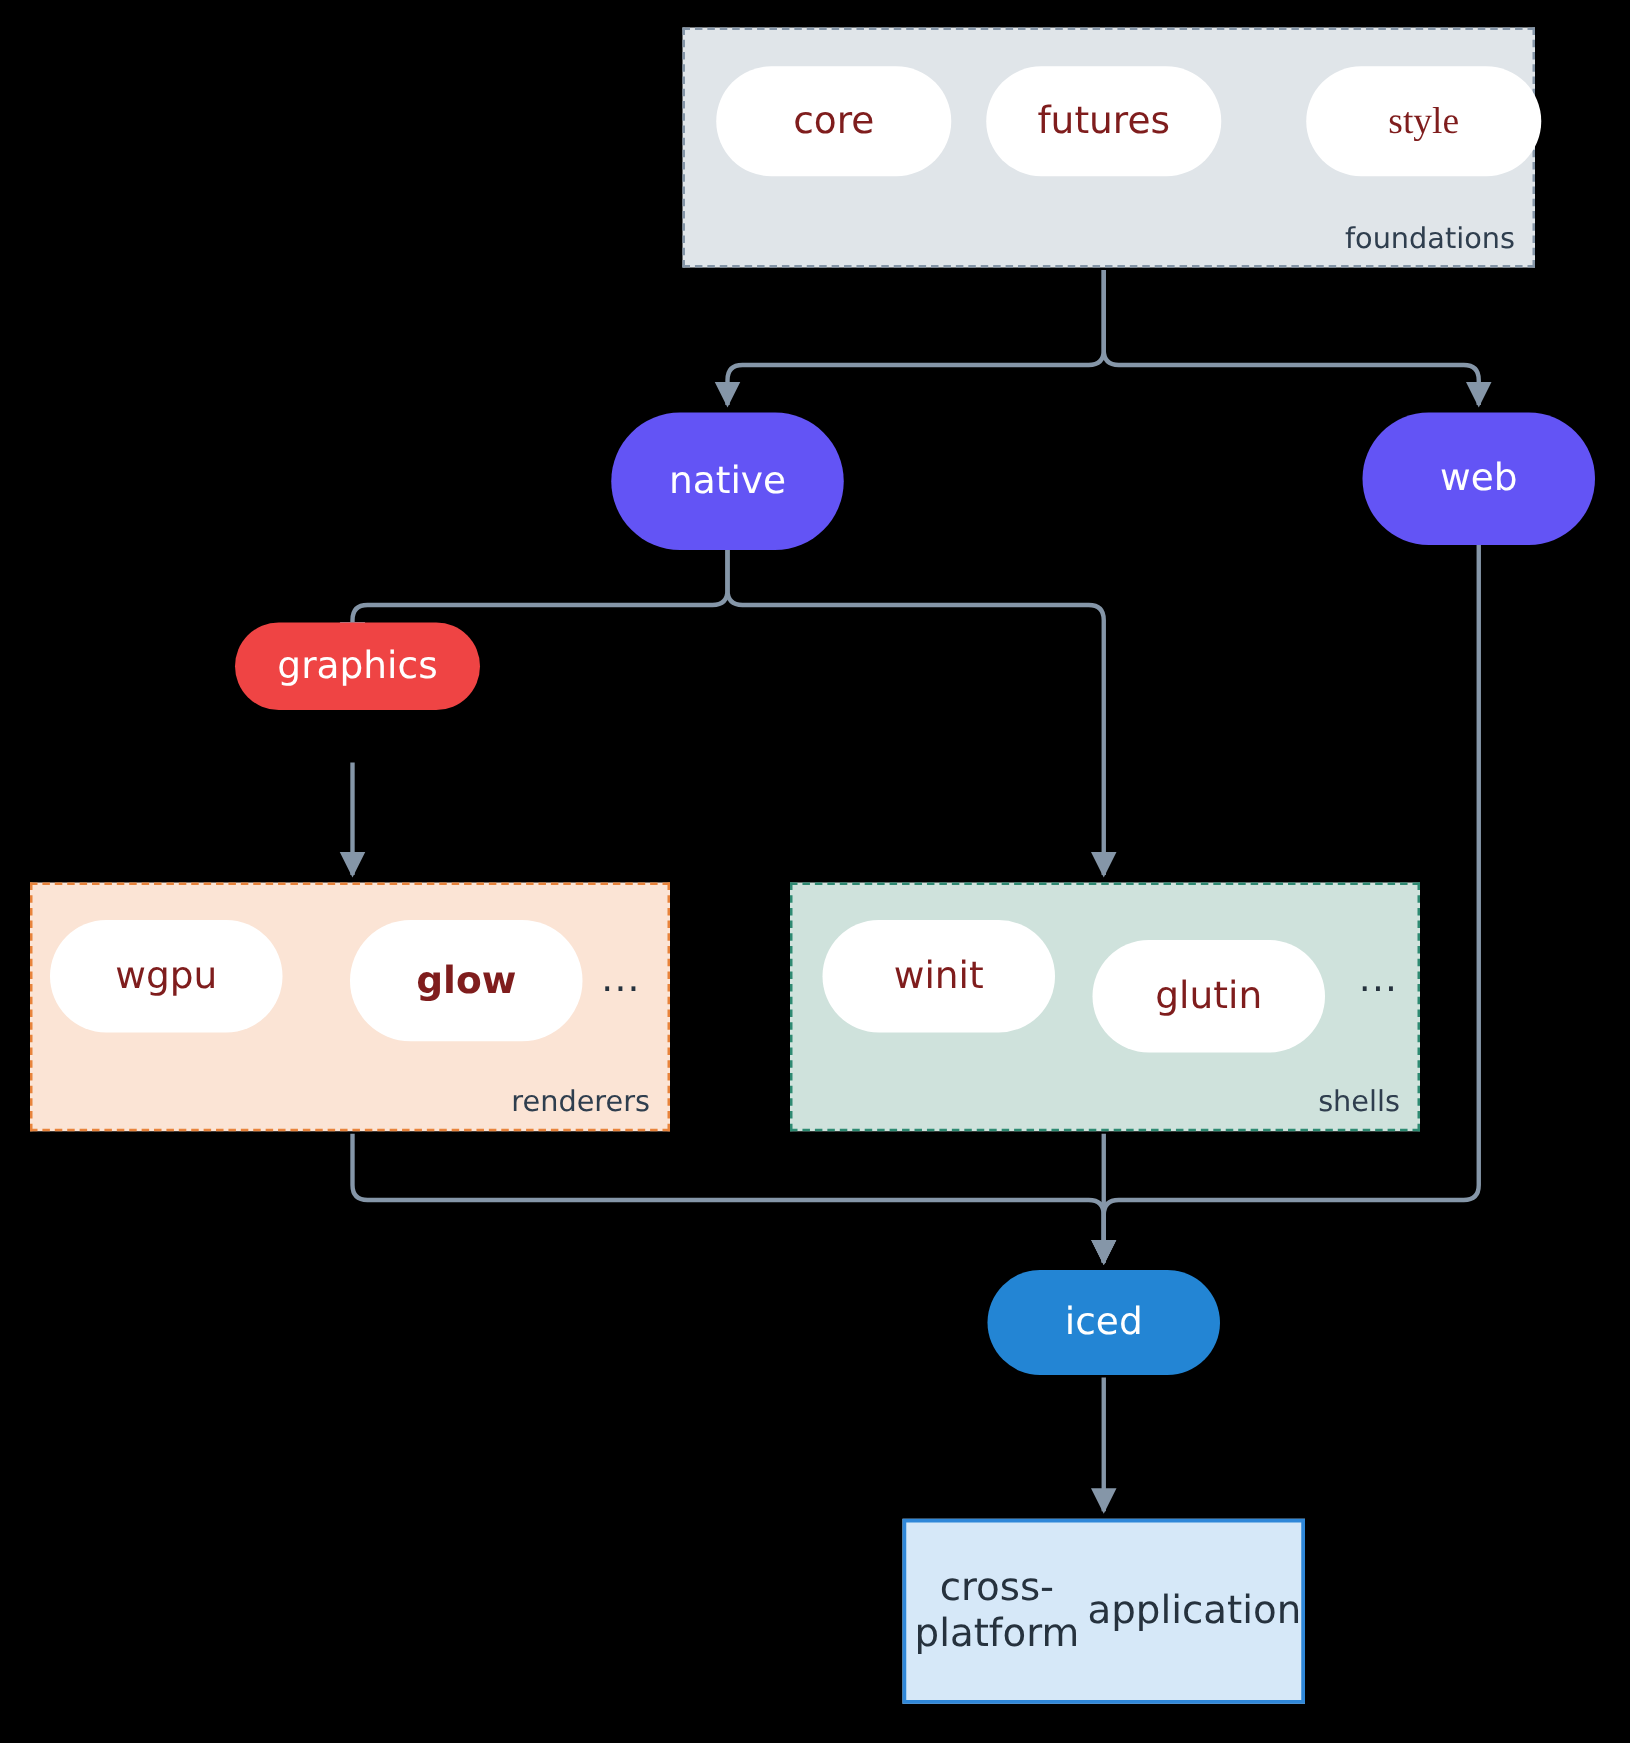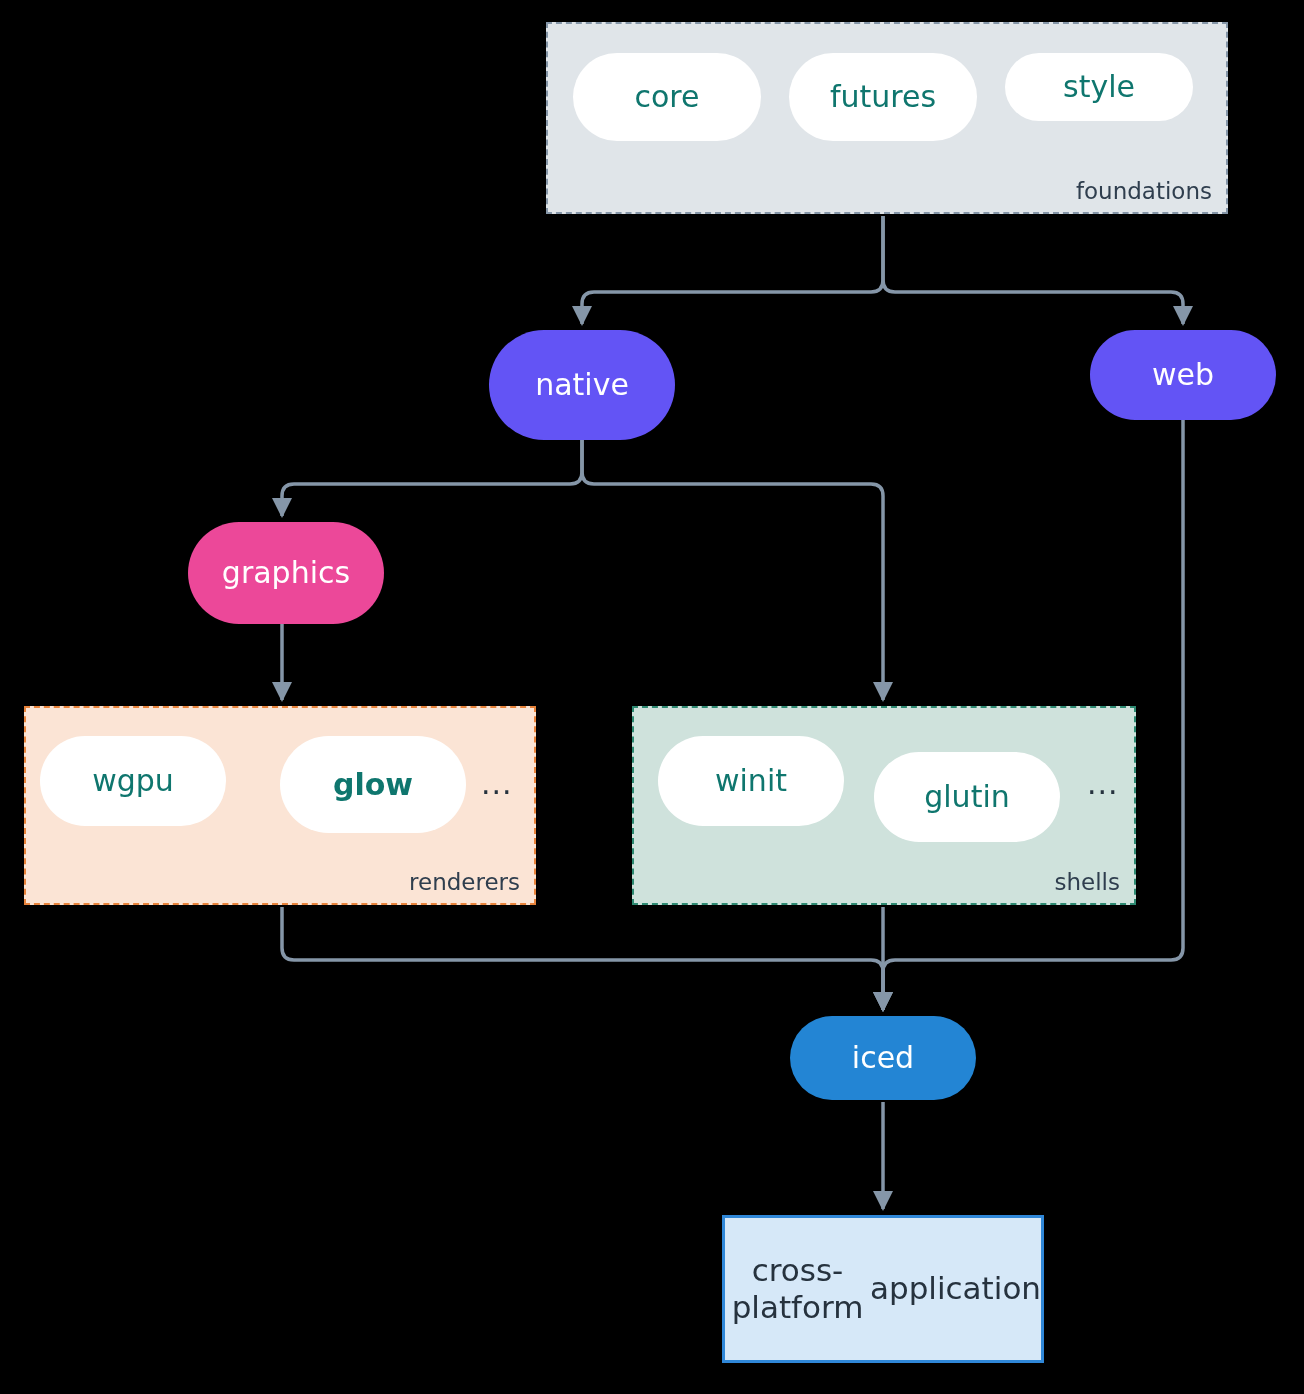--- a/index.html
+++ b/index.html
@@ -62,42 +62,42 @@
     box-sizing: border-box;
     display: flex;
     align-items: center;
     justify-content: center;
     text-align: center;
     line-height: 1.2;
   }
   .pill-white {
     background: #FFFFFF;
     border-radius: 999px;
-    color: #0f766e;
+    color: #7f1d1d;
     font-size: 30px;
   }
   .pill-solid {
     border-radius: 999px;
     color: #FFFFFF;
     font-size: 30px;
   }
   .ellipsis {
     position: absolute;
     color: #26323E;
     font-size: 30px;
     letter-spacing: 1px;
   }
 
   #node-core    { left: 573px; top: 53px;  width: 188px; height: 88px; }
   #node-futures { left: 789px; top: 53px;  width: 188px; height: 88px; }
-  #node-style   { left: 1005px;top: 53px;  width: 188px; height: 68px; }
+  #node-style   { left: 1045px;top: 53px;  width: 188px; height: 88px; font-family: Liberation Serif, serif; }
 
   #node-native { left: 489px;  top: 330px; width: 186px; height: 110px; background: #6354F5; }
-  #node-web    { left: 1090px; top: 330px; width: 186px; height: 90px; background: #6354F5; }
-  #node-graphics { left: 188px; top: 522px; width: 196px; height: 102px; background: #ec4899; }
+  #node-web    { left: 1090px; top: 330px; width: 186px; height: 106px; background: #6354F5; }
+  #node-graphics { left: 188px; top: 498px; width: 196px; height: 70px; background: #ef4444; }
   #node-iced   { left: 790px;  top: 1016px; width: 186px; height: 84px; background: #2385D4; text-align: right; }
 
   #node-wgpu  { left: 40px;  top: 736px; width: 186px; height: 90px; }
   #node-glow  { left: 280px; top: 736px; width: 186px; height: 97px; font-weight: bold; }
   #ellipsis-renderers { left: 481px; top: 766px; }
 
   #node-winit  { left: 658px; top: 736px; width: 186px; height: 90px; }
   #node-glutin { left: 874px; top: 736px; width: 186px; height: 90px; margin-top: 16px; }
   #ellipsis-shells { left: 1087px; top: 766px; }
 

